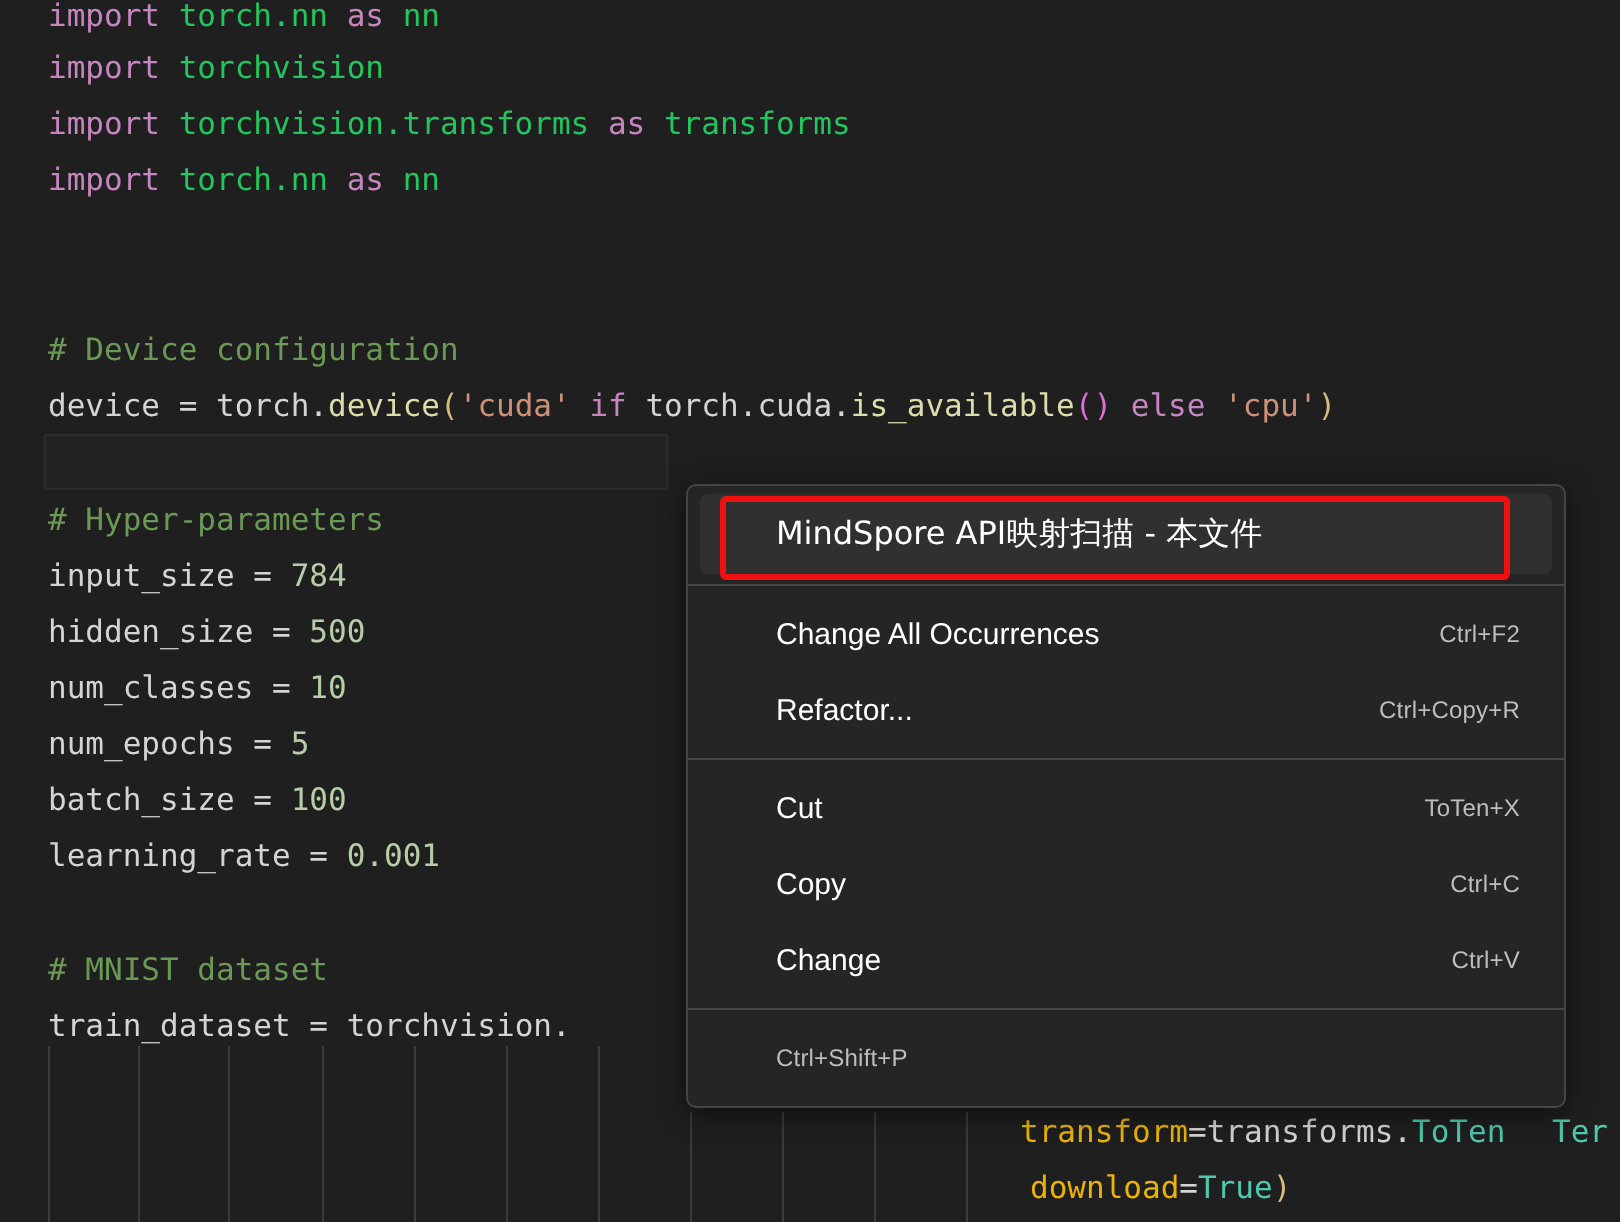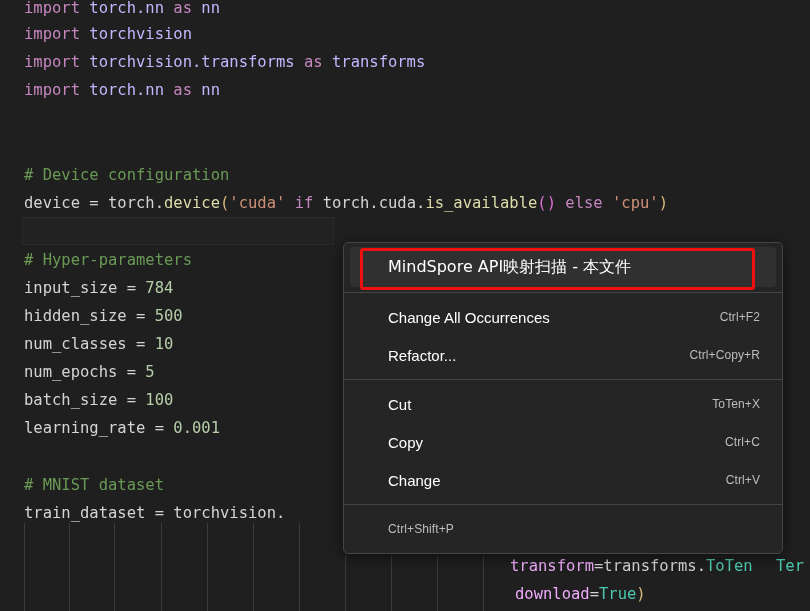--- a/index.html
+++ b/index.html
@@ -21,27 +21,27 @@
     color:#d4d4d4;
   }
   .code-line{
     position:absolute;
     left:24px;
     height:28px;
     line-height:28px;
     white-space:pre;
   }
   .kw      {color:#c586c0;}   
-  .mod     {color:#c4b5fd;}   
+  .mod     {color:#22c55e;}   
   .cmt     {color:#6a9955;}
   .plain   {color:#d4d4d4;}
   .num     {color:#b5cea8;}
   .str     {color:#ce9178;}
   .fn      {color:#dcdcaa;}
-  .blue    {color:#f0abfc;}
+  .blue    {color:#eab308;}
   .teal    {color:#4ec9b0;}
   .paren-y {color:#d7ba7d;}
   .paren-m {color:#da70d6;}
   .op      {color:#d4d4d4;}
 
   
   #current-line{
     position:absolute;
     left:22px;top:217px;width:312px;height:28px;
     border:1px solid #2b2b2b;

